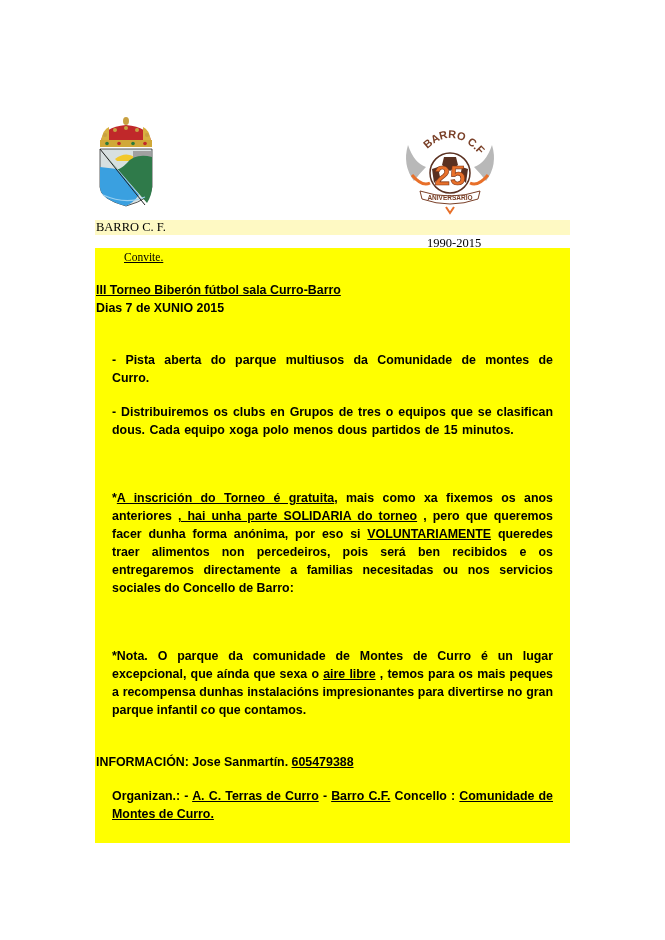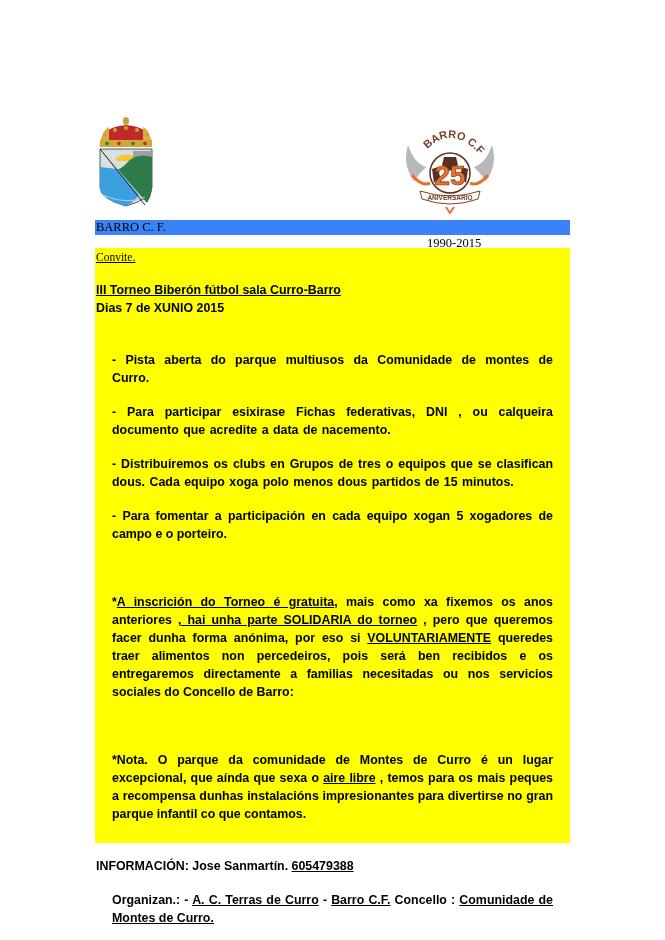--- a/index.html
+++ b/index.html
@@ -3,21 +3,21 @@
   <meta charset="utf-8">
   <style>
     html, body { margin: 0; padding: 0; background: #ffffff; }
     body { width: 665px; height: 940px; position: relative; overflow: hidden; }
 
     .logo-left { position: absolute; left: 95px; top: 115px; width: 62px; width: 62px; height: 92px; }
     .logo-right { position: absolute; left: 400px; top: 115px; width: 100px; height: 100px; }
 
     .header-bar {
       position: absolute; left: 95px; top: 220px; width: 475px; height: 15px;
-      background: #3b82f6;
+      background: #fef9c3;
       font-family: "Liberation Serif", serif; font-size: 12.5px; color: #000;
       line-height: 15px;
     }
     .header-bar .club { position: absolute; left: 1px; top: 0; }
     .header-bar .years { position: absolute; left: 332px; top: 0; margin-top: 16px; }
 
     .notice {
       position: absolute; left: 95px; top: 248px; width: 475px; height: 595px;
       background: #ffff00;
       font-family: "Liberation Sans", sans-serif; font-weight: bold; font-size: 12.4px;
@@ -84,30 +84,28 @@
   </svg>
 </div>
 
 <div class="header-bar">
   <span class="club">BARRO C. F.</span>
   <span class="years">1990-2015</span>
 </div>
 
 <div class="notice">
   <div class="inner">
-    <div class="convite" style="line-height:16px;">Convite.</div>
+    <div class="convite" style="line-height:16px;padding-left:28px;">Convite.</div>
     <div class="gap" style="height:16px;"></div>
     <div class="u" style="display:inline-block;">III Torneo Biberón fútbol sala Curro-Barro </div>
     <div>Dias 7 de XUNIO 2015</div>
     <div class="gap"></div>
 
     <p class="p" style="word-spacing:3px;">- Pista aberta do parque multiusos da Comunidade de montes de Curro.</p>
-    <p class="p" style="word-spacing:1px;">- Para participar esixirase  Fichas federativas, DNI , ou calqueira documento que acredite a data de nacemento.</p>
     <p class="p" style="word-spacing:1px;">- Distribuiremos os clubs en Grupos de tres o equipos  que se clasifican dous. Cada equipo xoga polo menos dous partidos de  15 minutos.</p>
-    <p class="p">- Para fomentar a participación en cada equipo xogan 5 xogadores de campo e o porteiro.</p>
     <div class="gap"></div>
 
     <p class="p">
       <span>*</span><span class="u">A inscrición do Torneo  é gratuita</span><span>, mais como xa fixemos os anos anteriores </span><span class="u">, hai unha parte SOLIDARIA do torneo</span><span> , pero que queremos facer dunha forma anónima, por eso si  </span><span class="u">VOLUNTARIAMENTE</span><span> queredes traer alimentos non percedeiros, pois será ben recibidos e os entregaremos directamente a familias necesitadas ou  nos servicios sociales do Concello de Barro:</span>
     </p>
     <div class="gap"></div>
 
     <p class="p">
       <span>*Nota. O parque da comunidade de Montes de Curro é un lugar excepcional, que aínda que sexa o </span><span class="u">aire libre</span><span> , temos para os mais peques a recompensa dunhas instalacións  impresionantes para divertirse no gran parque infantil co que contamos.</span>
     </p>

